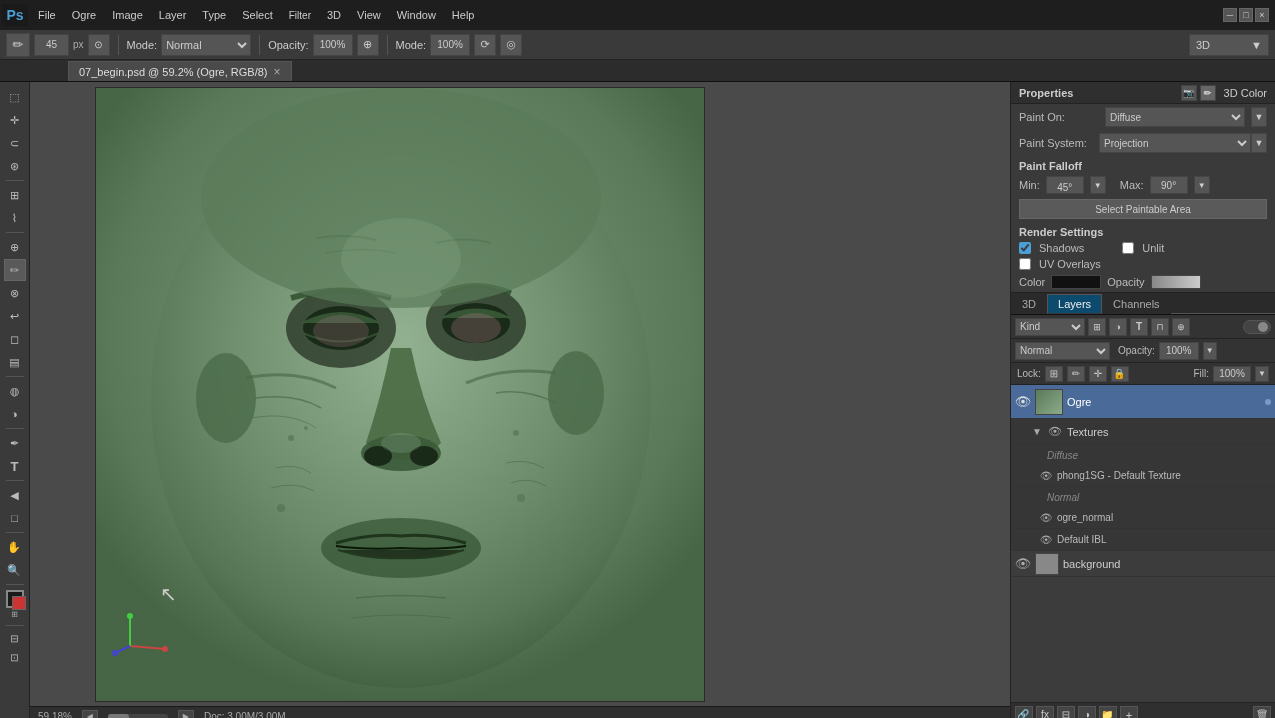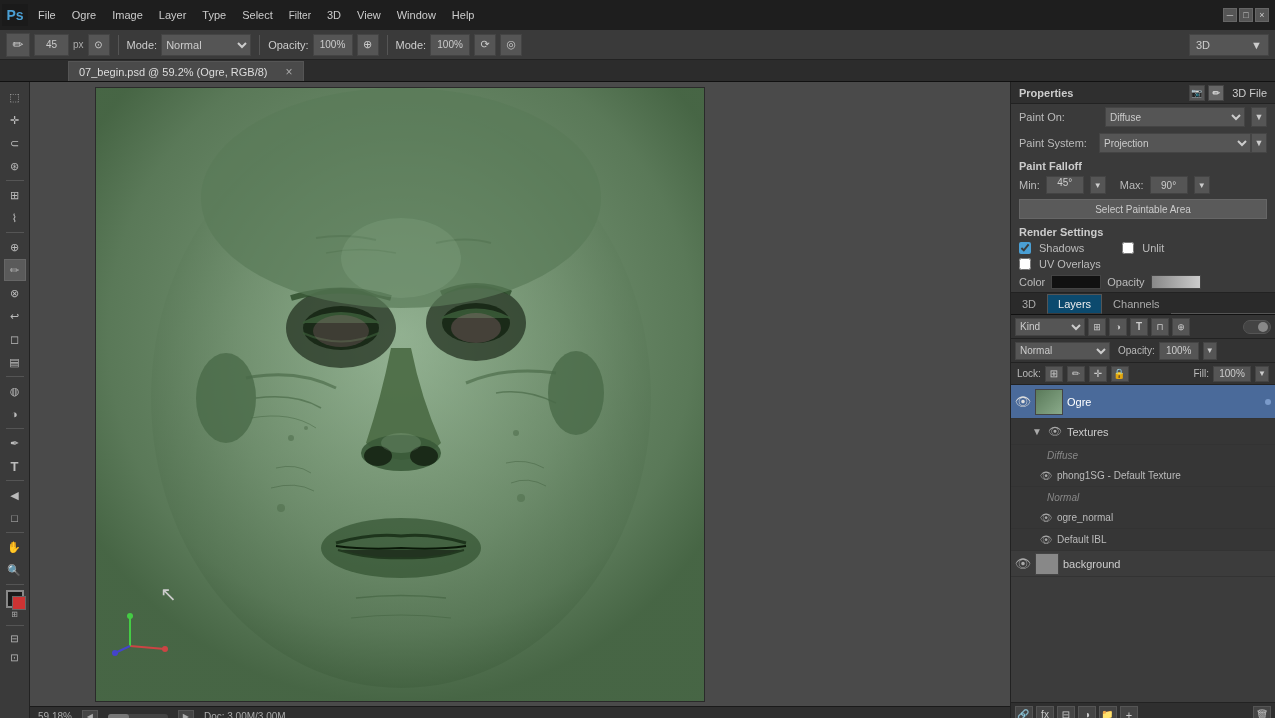--- a/index.html
+++ b/index.html
@@ -62,21 +62,21 @@
   <div style="width:22px; height:22px; background:#555; border:1px solid #444; display:flex; align-items:center; justify-content:center; color:#ccc; font-size:11px; cursor:pointer;">⟳</div>
   <div style="width:22px; height:22px; background:#555; border:1px solid #444; display:flex; align-items:center; justify-content:center; color:#ccc; font-size:11px; cursor:pointer;">◎</div>
   <div style="flex:1;"></div>
   <div style="height:22px; min-width:80px; background:#555; border:1px solid #444; color:#ccc; font-size:11px; display:flex; align-items:center; padding:0 6px; cursor:pointer;">
     <span>3D</span>
     <span style="margin-left:auto;">▼</span>
   </div>
 </div>
 
 <div style="height:22px; background:#2c2c2c; display:flex; align-items:flex-end; padding-left:68px; border-bottom:1px solid #111;">
-  <div style="height:20px; background:#4a4a4a; border:1px solid #555; border-bottom:none; padding:0 10px; display:flex; align-items:center; gap:18px; font-size:11px; color:#ddd; cursor:pointer;text-align:right;">
+  <div style="height:20px; background:#4a4a4a; border:1px solid #555; border-bottom:none; padding:0 10px; display:flex; align-items:center; gap:6px; font-size:11px; color:#ddd; cursor:pointer;text-align:right;">
     <span>07_begin.psd @ 59.2% (Ogre, RGB/8)</span>
     <span style="color:#aaa; font-size:12px;">×</span>
   </div>
 </div>
 
 <div style="display:flex; height:calc(718px - 22px - 30px - 22px);">
 
   <div style="width:30px; background:#3a3a3a; border-right:1px solid #222; display:flex; flex-direction:column; align-items:center; padding:4px 0; gap:1px; flex-shrink:0; overflow:hidden;">
 
     <div style="width:22px; height:22px; display:flex; align-items:center; justify-content:center; cursor:pointer; color:#bbb; font-size:11px; border:1px solid transparent;">⬚</div>
@@ -245,21 +245,21 @@
   <div style="width:265px; background:#3a3a3a; border-left:1px solid #222; display:flex; flex-direction:column; flex-shrink:0; overflow:hidden;">
 
     <div style="background:#3a3a3a; border-bottom:1px solid #222; flex-shrink:0;">
 
       <div style="height:22px; background:#2f2f2f; display:flex; align-items:center; padding:0 8px; font-size:11px; font-weight:bold; color:#ccc; border-bottom:1px solid #222;">
         <span>Properties</span>
         <div style="margin-left:auto; display:flex; gap:3px;">
           <div style="width:16px; height:16px; background:#555; border:1px solid #444; display:flex; align-items:center; justify-content:center; font-size:9px; color:#ccc; cursor:pointer;">📷</div>
           <div style="width:16px; height:16px; background:#666; border:1px solid #444; display:flex; align-items:center; justify-content:center; font-size:9px; color:#ccc; cursor:pointer;">✏</div>
         </div>
-        <span style="margin-left:8px; font-weight:normal;">3D File</span>
+        <span style="margin-left:8px; font-weight:normal;">3D Color</span>
       </div>
 
       <div style="display:flex; align-items:center; padding:3px 8px; gap:6px;">
         <span style="font-size:11px; color:#bbb; width:80px;">Paint On:</span>
         <select style="flex:1; height:20px; background:#555; border:1px solid #444; color:#ccc; font-size:10px;">
           <option>Diffuse</option>
         </select>
         <div style="width:16px; height:20px; background:#555; border:1px solid #444; display:flex; align-items:center; justify-content:center; font-size:9px; color:#ccc; cursor:pointer;">▼</div>
       </div>
 
@@ -269,21 +269,21 @@
           <option>Projection</option>
         </select>
         <div style="width:16px; height:20px; background:#555; border:1px solid #444; display:flex; align-items:center; justify-content:center; font-size:9px; color:#ccc; cursor:pointer;">▼</div>
       </div>
 
       <div style="padding:4px 8px 2px; font-size:11px; font-weight:bold; color:#ccc;">
         <span>Paint Falloff</span>
       </div>
       <div style="display:flex; align-items:center; padding:2px 8px; gap:6px;">
         <span style="font-size:11px; color:#bbb;">Min:</span>
-        <div style="width:38px; height:18px; background:#555; border:1px solid #444; color:#ccc; font-size:10px; display:flex; align-items:flex-start; justify-content:center; cursor:pointer;">
+        <div style="width:38px; height:18px; background:#555; border:1px solid #444; color:#ccc; font-size:10px; display:flex; align-items:flex-end; justify-content:center; cursor:pointer;">
           <span>45°</span>
         </div>
         <div style="width:16px; height:18px; background:#555; border:1px solid #444; display:flex; align-items:center; justify-content:center; font-size:8px; color:#ccc; cursor:pointer;">▼</div>
         <span style="font-size:11px; color:#bbb; margin-left:8px;">Max:</span>
         <div style="width:38px; height:18px; background:#555; border:1px solid #444; color:#ccc; font-size:10px; display:flex; align-items:center; justify-content:center; cursor:pointer;">
           <span>90°</span>
         </div>
         <div style="width:16px; height:18px; background:#555; border:1px solid #444; display:flex; align-items:center; justify-content:center; font-size:8px; color:#ccc; cursor:pointer;">▼</div>
       </div>
 

